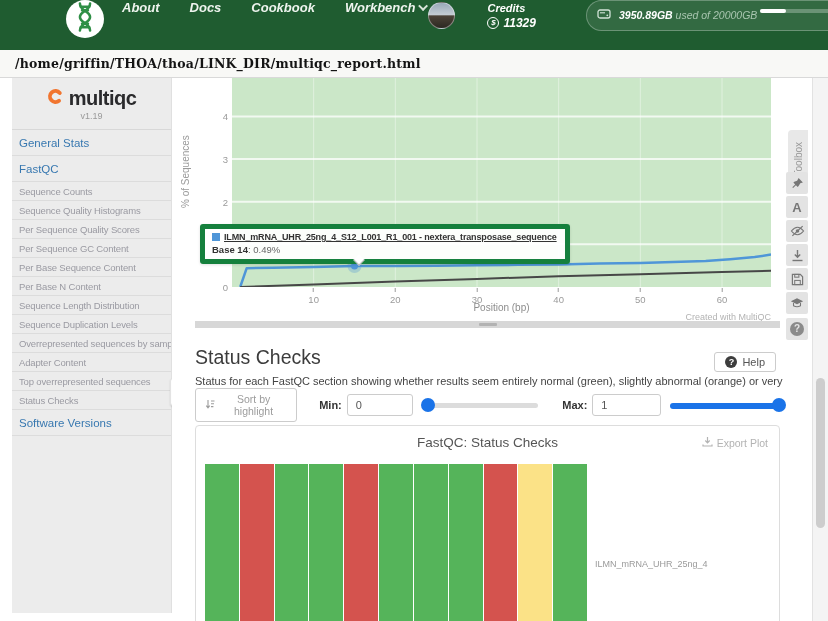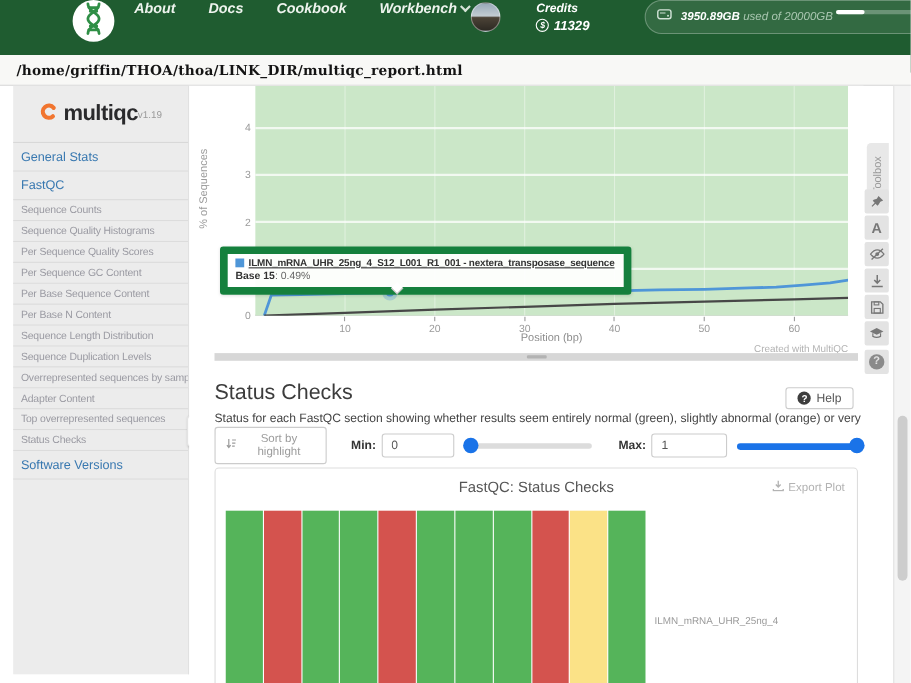--- a/index.html
+++ b/index.html
@@ -40,21 +40,21 @@
   
   #path-bar { position:absolute; left:0; top:50px; width:828px; height:28px;
     background:#f8f8f6; border-bottom:1px solid #d9d9d9; display:flex; align-items:center; }
   #path-text { margin-left:15px; font-family:"DejaVu Serif", serif; font-weight:700;
     font-size:12.5px; color:#141414; letter-spacing:.2px; }
 
   
   #sidebar { position:absolute; left:12px; top:78px; width:160px; height:535px;
     background:#ececec; border-right:1px solid #e0e0e0; }
   #sidebar-logo { height:52px; border-bottom:1px solid #d8d8d8; display:flex;
-    flex-direction:row; align-items:center; justify-content:center; }
+    flex-direction:column; align-items:center; justify-content:center; }
   .logo-row { display:flex; align-items:center; gap:5px; }
   .logo-word { font-size:20px; font-weight:600; color:#2a2a2c; letter-spacing:-0.5px; }
   .logo-version { font-size:9px; color:#9a9a9a; margin-top:1px; }
   .side-item { border-bottom:1px solid #dcdcdc; padding-left:7px; cursor:pointer;
     display:flex; align-items:center; white-space:nowrap; overflow:hidden; }
   .side-item.link { height:26px; font-size:11.5px; color:var(--link-blue,#3878b0); }
   .side-item.sub { height:19px; font-size:9.5px; color:#9a9aa2; letter-spacing:-0.15px; }
   #sidebar-handle { position:absolute; left:158px; top:300px; width:15px; height:28px;
     background:#fdfdfd; border:1px solid #e3e3e3; border-radius:3px;
     box-shadow:0 1px 2px rgba(0,0,0,.12); display:flex; align-items:center; justify-content:center; }
@@ -73,21 +73,21 @@
   .ytick { position:absolute; right:0; font-size:9.5px; color:#9a9a9a; }
   #x-ticks { position:absolute; left:60px; top:210px; width:539px; height:20px; }
   .xtick { position:absolute; top:0; transform:translateX(-50%); text-align:center; }
   .xtick-mark { width:1px; height:4px; background:#9a9a9a; margin:0 auto 2px auto; }
   .xtick-label { font-size:9.5px; color:#9a9a9a; }
   #x-axis-label { position:absolute; left:60px; top:224px; width:539px; text-align:center;
     font-size:10px; color:#8d8d8d; }
   #watermark { position:absolute; right:14px; top:234px; font-size:9px; color:#b3b3b3; }
 
   #chart-tooltip { position:absolute; left:28px; top:146px; background:rgba(255,255,255,.93);
-    border:7px solid #15803d; border-radius:3px; padding:3px 8px 4px 7px; z-index:5;
+    border:5px solid #15803d; border-radius:3px; padding:3px 8px 4px 7px; z-index:5;
     box-shadow:0 1px 3px rgba(0,0,0,.12); white-space:nowrap; }
   .tt-line1 { display:flex; align-items:center; gap:4px; font-size:9px; font-weight:700;
     color:#333; text-decoration:underline; letter-spacing:-0.15px; }
   .legend-sq { width:8px; height:8px; display:inline-block; flex:0 0 auto; }
   .tt-line2 { font-size:9.5px; color:#666; margin-top:2px; text-decoration:none; }
   .tt-line2 b { color:#333; }
   .tt-caret { position:absolute; bottom:-5px; left:150px; width:8px; height:8px;
     background:#fff; border-right:1px solid #bbb; border-bottom:1px solid #bbb;
     transform:rotate(45deg); }
 
@@ -307,21 +307,21 @@
     </div>
   <div id="x-axis-label">Position (bp)</div>
   <div id="watermark">Created with MultiQC</div>
 
   <div id="chart-tooltip">
     <div class="tt-line1">
       <span class="legend-sq" style="background: rgb(79, 150, 216);"></span>
       <span>ILMN_mRNA_UHR_25ng_4_S12_L001_R1_001 - nextera_transposase_sequence</span>
     </div>
     <div class="tt-line2">
-      <b>Base 15</b><span>: </span><span>0.49%</span>
+      <b>Base 14</b><span>: </span><span>0.49%</span>
     </div>
     <div class="tt-caret"></div>
   </div>
 
   <div id="resize-bar">
     <div class="grip"></div>
   </div>
 
   <h2 id="section-title">Status Checks</h2>
   <div id="help-button">

